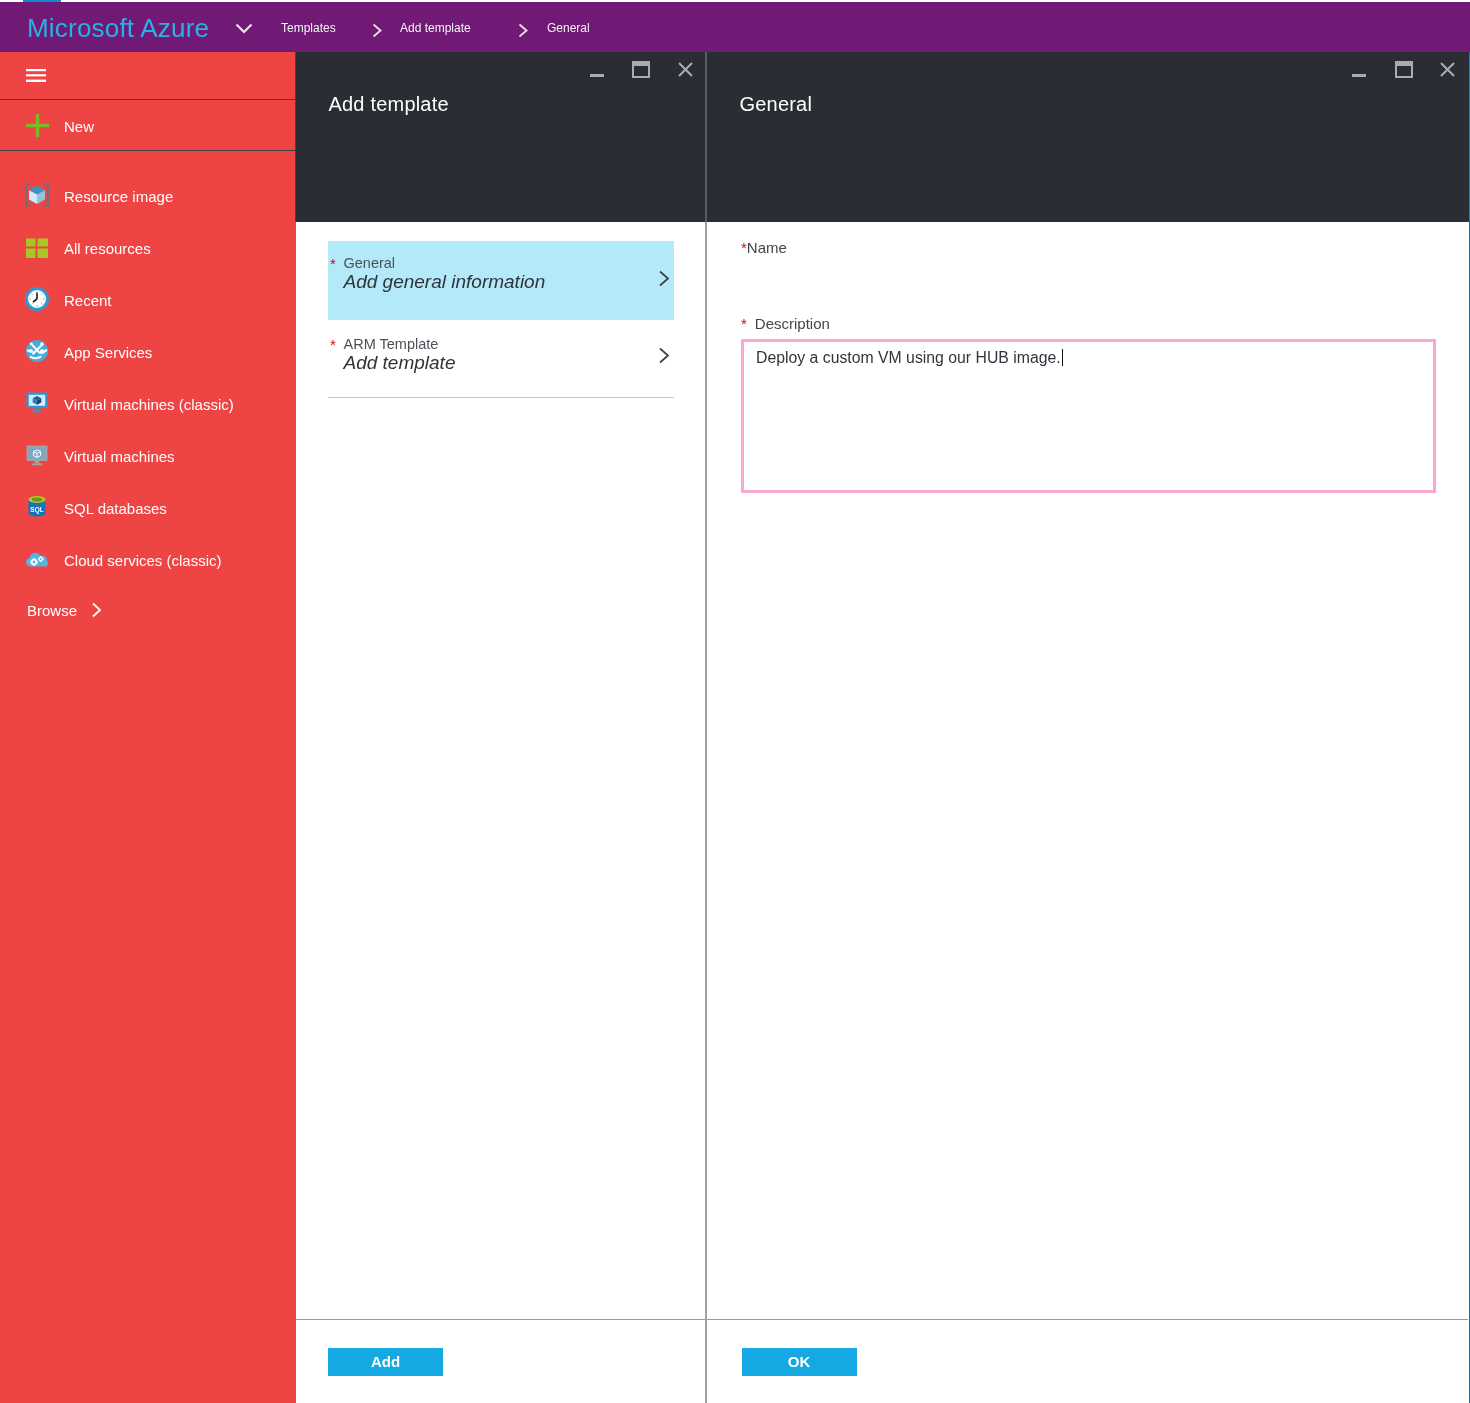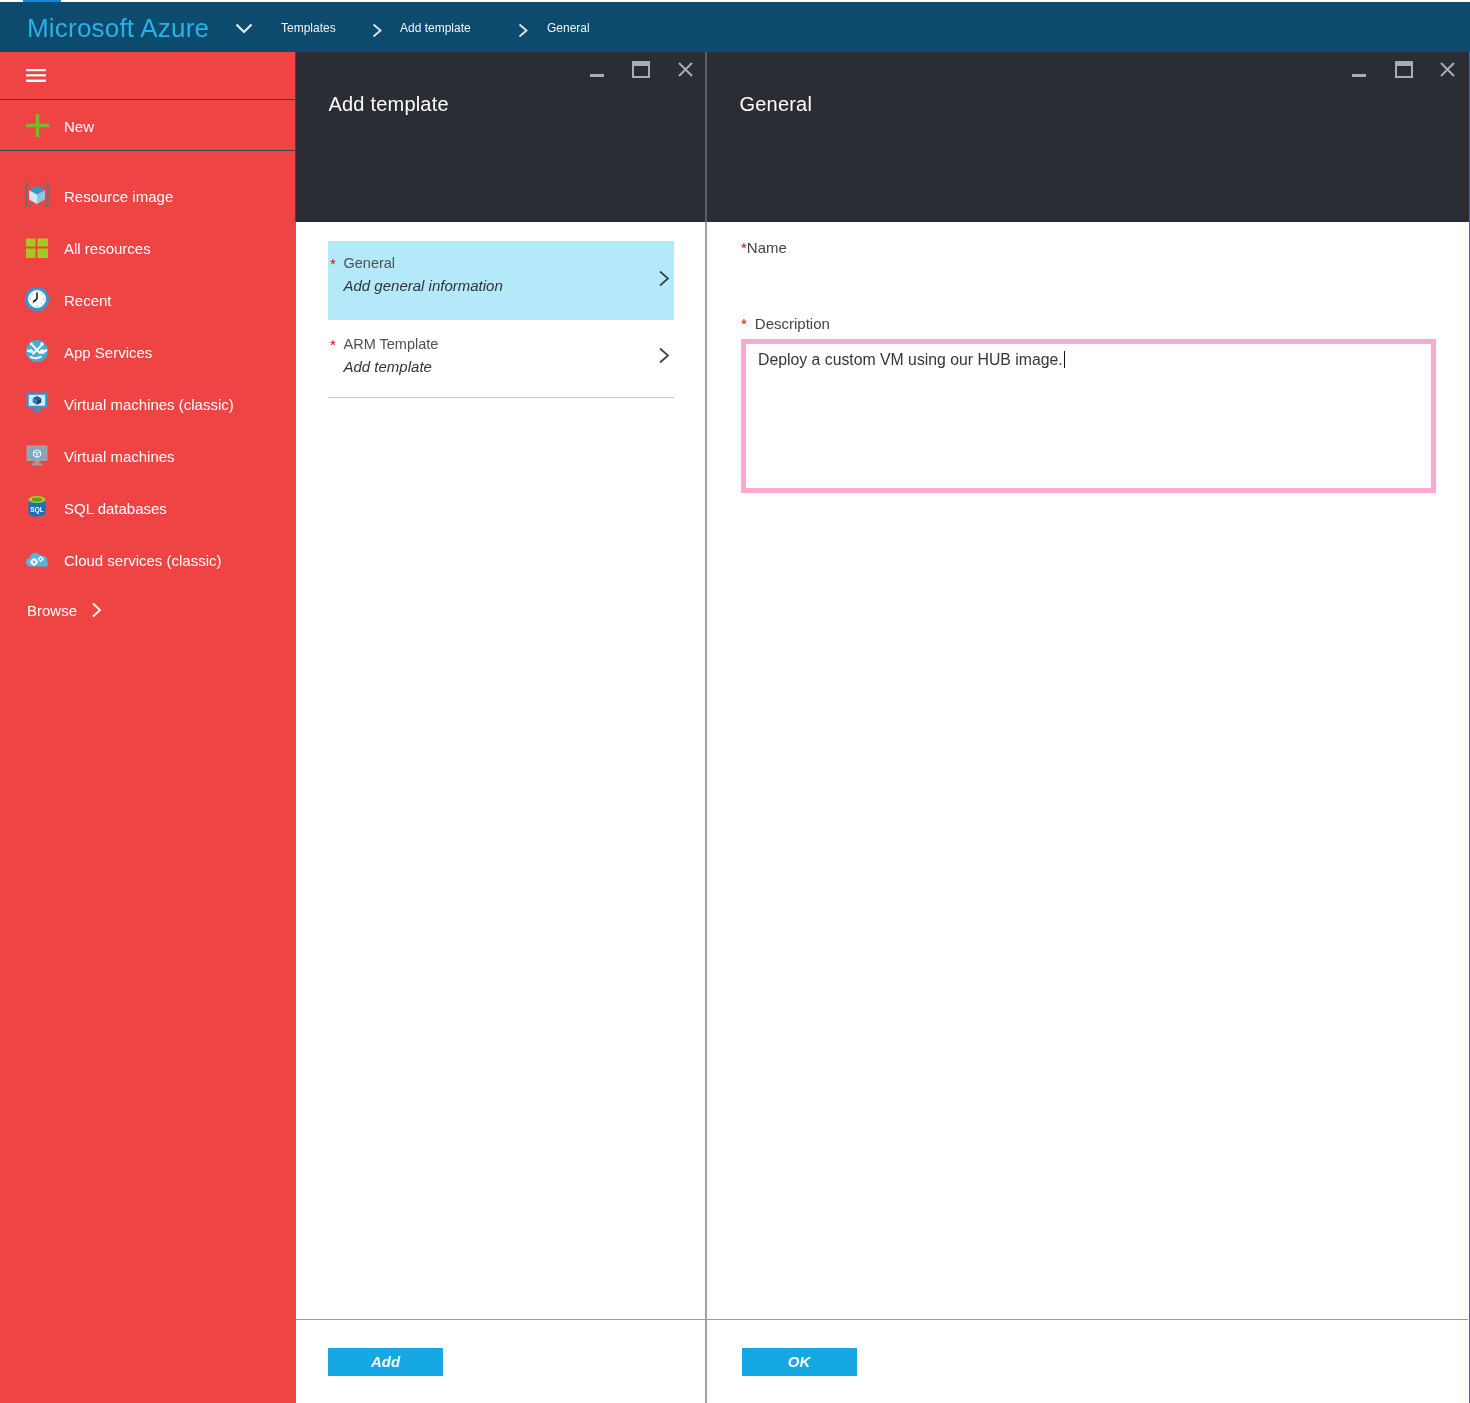--- a/index.html
+++ b/index.html
@@ -6,21 +6,21 @@
   html,body { width:1470px; height:1403px; background:#ffffff; overflow:hidden; }
   body { font-family:"Liberation Sans", sans-serif; position:relative; }
   #root { position:absolute; left:0; top:0; width:1470px; height:1403px; }
   .abs { position:absolute; }
 
   
   #topstrip { left:0; top:0; width:1470px; height:2px; background:#ffffff; }
   #topstrip .blue { position:absolute; left:23px; top:0; width:38px; height:2px; background:#1489d2; }
 
   
-  #topbar { left:0; top:2px; width:1470px; height:50px; background:#0c4a6e; }
+  #topbar { left:0; top:2px; width:1470px; height:50px; background:#701a75; }
   #mslogo { position:absolute; left:27px; top:11px; font-size:26px; letter-spacing:0.2px; color:#29b1e6; font-weight:400; }
   .crumb { position:absolute; top:19px; font-size:12px; color:#f5f5f5; }
 
   
   #sidebar { left:0; top:52px; width:296px; height:1351px; background:#ef4444; }
   .sbsep { position:absolute; left:0; width:296px; height:1px; background:#3d4248; }
   .sbitem { position:absolute; left:64px; font-size:15px; color:#ffffff; }
 
   
   #blade1hdr { left:296px; top:52px; width:409px; height:170px; background:#2a2e34; }
@@ -29,31 +29,31 @@
   #blade1body { left:296px; top:222px; width:409px; height:1181px; background:#ffffff; }
   #blade2body { left:707px; top:222px; width:761.5px; height:1181px; background:#ffffff; }
   #vdiv1 { left:705px; top:52px; width:2px; height:1351px; background:#595e63; }
   #vdivw { left:705px; top:222px; width:2px; height:1181px; background:#9fa3a7; }
   #rightline { left:1468.5px; top:52px; width:1.5px; height:1351px; background:#2d7499; }
 
   
   .listitem { position:absolute; left:31.5px; width:346px; } .listitem .req { position:absolute; left:2.5px; top:0; } .listitem .lbl { display:block; padding-left:16px; }
   .req { color:#e00000; font-size:15px; }
   .itmlabel { font-size:14.5px; color:#4c5157; }
-  .itmsub { font-style:italic; font-size:15px; color:#2f343a; margin-top:6px; }
+  .itmsub { font-style:italic; font-size:19px; color:#2f343a; }
   .chev { position:absolute; }
 
   
   .formlabel { position:absolute; font-size:15px; color:#41464c; }
   #nameinput { position:absolute; left:34px; top:41px; width:695px; height:30px; border:1px solid #a0519c; background:#fff; }
   #nameinput .txt { position:absolute; left:12px; top:7px; font-size:15.8px; color:#31363b; }
-  #descbox { position:absolute; left:34px; top:117px; width:695px; height:154px; border:5px solid #f9a8d4; background:#fff; }
+  #descbox { position:absolute; left:34px; top:117px; width:695px; height:154px; border:3px solid #f9a8d4; background:#fff; }
   #descbox .txt { position:absolute; left:12px; top:6.5px; font-size:15.8px; color:#31363b; }
 
-  .btn { position:absolute; width:115px; height:28px; background:#16a8e2; color:#ffffff; font-size:15px; font-weight:bold; text-align:center; line-height:28px;font-style:italic; }
+  .btn { position:absolute; width:115px; height:28px; background:#16a8e2; color:#ffffff; font-size:15px; font-weight:bold; text-align:center; line-height:28px; }
   .btnsep { position:absolute; height:1px; background:#9b9b9b; }
 </style>
 </head>
 <body>
 <div id="root">
 
   <div class="abs" id="topbar">
     <div id="mslogo">Microsoft Azure</div>
     <svg class="abs" style="left:235px;top:21px" width="18" height="11" viewBox="0 0 18 11">
       <polyline points="1.5,1.5 9,9 16.5,1.5" fill="none" stroke="#e8e8e8" stroke-width="2.2"></polyline>

